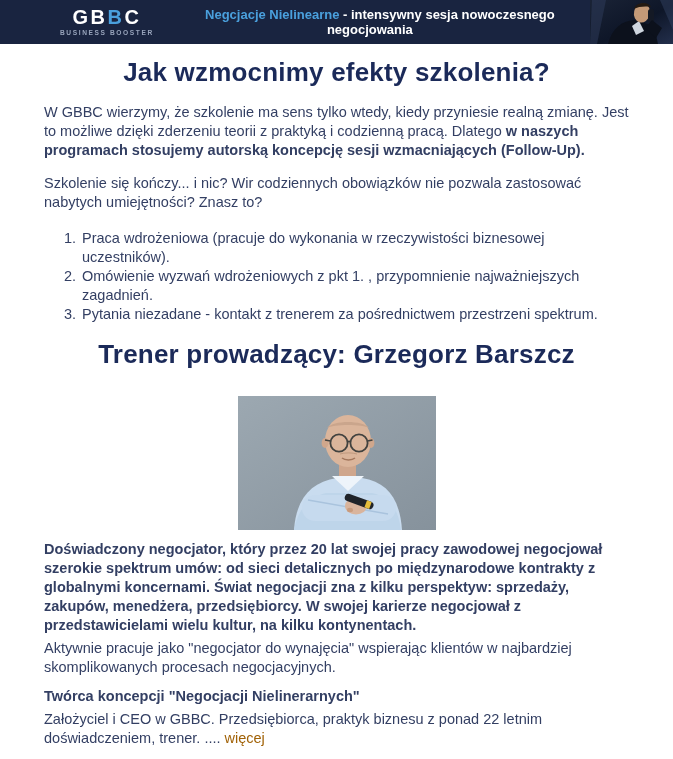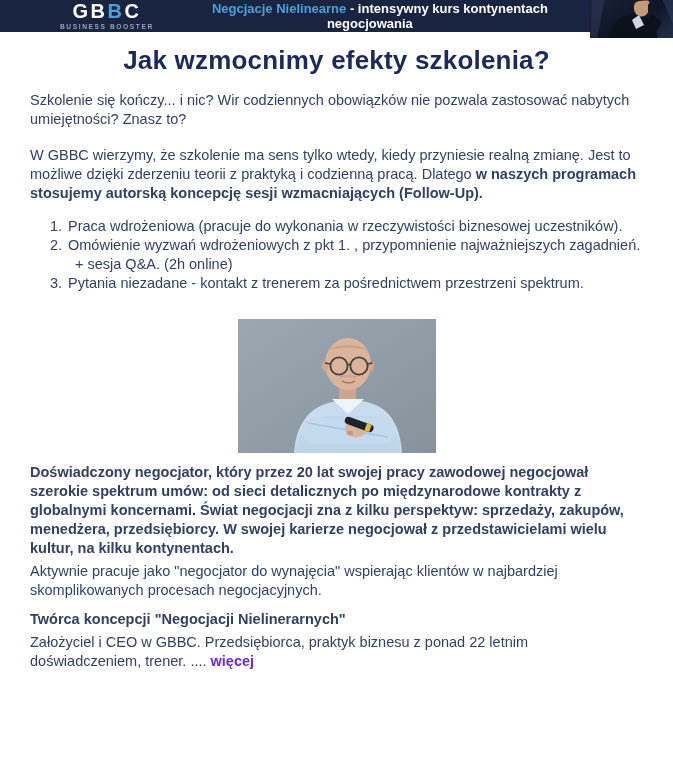--- a/index.html
+++ b/index.html
@@ -6,21 +6,21 @@
   html, body { width: 673px; }
   body {
     height: 759px;
     overflow: hidden;
     background: #ffffff;
     font-family: "Liberation Sans", sans-serif;
     color: #333F63;
   }
   
   .topbar {
-    height: 32px;
+    height: 44px;
     background: #192440;
     display: flex;
     align-items: center;
   }
   .logo { margin-left: 60px; text-align: center; line-height: 1; }
   .logo-row {
     color: #ffffff; font-weight: 800; font-size: 20px;
     letter-spacing: 2.5px;
   }
   .logo-row .b { color: #4AA0DD; }
@@ -31,21 +31,21 @@
   .bar-title {
     flex: 1; text-align: center;
     font-size: 13px; font-weight: 600; color: #ffffff;
     padding-right: 4px;
   }
   .bar-title .hl { color: #4AA0DD; padding-left: 20px; }
   .bar-photo { width: 83px; height: 44px; flex: 0 0 83px; }
   .bar-photo svg { display: block; }
 
   
-  main { padding: 0 30px; }
+  main { padding: 0 44px; }
   h1, h2 {
     color: #1B2A59; font-size: 26px; line-height: 32px;
     text-align: center; font-weight: 700; letter-spacing: 0.2px;
   }
   h1 { margin: 12px 0 15px 0; }
   h2 { margin: 14px 0 0 0; }
   .body-p { font-size: 14.5px; line-height: 19px; color: #333F63; }
   .mb17 { margin-bottom: 17px; }
   .mb14 { margin-bottom: 14px; }
   .mb10 { margin-bottom: 10px; }
@@ -57,32 +57,32 @@
   .num { flex: 0 0 18px; text-align: left; }
   .li-text { flex: 1; }
   .li-sub { padding-left: 7px; }
 
   .portrait {
     width: 198px; height: 134px;
     margin: 26px auto 10px auto;
   }
   .portrait svg { display: block; }
 
-  .more { font-weight: 700; color: #6d28d9; text-decoration: none; cursor: pointer; }
+  .more { font-weight: 400; color: #a16207; text-decoration: none; cursor: pointer; }
 </style>
 </head>
 <body>
 
 <header class="topbar">
   <div class="logo">
     <div class="logo-row"><span>GB</span><span class="b">B</span><span>C</span></div>
     <div class="logo-sub">BUSINESS BOOSTER</div>
   </div>
   <div class="bar-title">
-    <span class="hl">Negcjacje Nielinearne</span><span> - intensywny kurs kontynentach negocjowania</span>
+    <span class="hl">Negcjacje Nielinearne</span><span> - intensywny sesja nowoczesnego negocjowania</span>
   </div>
   <div class="bar-photo">
     <svg width="83" height="44" viewBox="0 0 83 44" xmlns="http://www.w3.org/2000/svg">
       <defs>
         <linearGradient id="hg" x1="0" y1="0" x2="1" y2="1">
           <stop offset="0" stop-color="#1a2336"></stop>
           <stop offset="0.55" stop-color="#0e1628"></stop>
           <stop offset="1" stop-color="#232f4c"></stop>
         </linearGradient>
       </defs>
@@ -95,40 +95,41 @@
       <path d="M44 9 C46 2 58 1 61 7 C58 6 48 6 44 9 Z" fill="#241a12"></path>
       <rect x="58" y="9" width="6" height="13" rx="2.5" fill="#141925"></rect>
       <path d="M62 20 L72 28 L66 38 L55 28 Z" fill="#0c111c"></path>
     </svg>
   </div>
 </header>
 
 <main>
   <h1>Jak wzmocnimy efekty szkolenia?</h1>
 
+  <p class="body-p mb14"><span>W GBBC wierzymy, że szkolenie ma sens tylko wtedy, kiedy przyniesie realną zmianę. Jest to możliwe dzięki zderzeniu teorii z praktyką i codzienną pracą. Dlatego </span><strong>w naszych programach stosujemy autorską koncepcję sesji wzmacniających (Follow-Up).</strong></p>
+
   <p class="body-p mb17">Szkolenie się kończy... i nic? Wir codziennych obowiązków nie pozwala zastosować nabytych umiejętności? Znasz to?</p>
-
-  <p class="body-p mb14"><span>W GBBC wierzymy, że szkolenie ma sens tylko wtedy, kiedy przyniesie realną zmianę. Jest to możliwe dzięki zderzeniu teorii z praktyką i codzienną pracą. Dlatego </span><strong>w naszych programach stosujemy autorską koncepcję sesji wzmacniających (Follow-Up).</strong></p>
 
 
   <ol class="steps">
     <li class="step">
       <span class="num">1.</span>
       <span class="li-text">Praca wdrożeniowa (pracuje do wykonania w rzeczywistości biznesowej uczestników).</span>
     </li>
     <li class="step">
       <span class="num">2.</span>
-      <span class="li-text"><span>Omówienie wyzwań wdrożeniowych z pkt 1. , przypomnienie najważniejszych zagadnień.</span><br><span class="li-sub">+ sesja Q&amp;A. (2h online)</span></span>
+      <span class="li-text"><span>Omówienie wyzwań wdrożeniowych z pkt 1. , przypomnienie najważniejszych zagadnień.</span><br></span>
     </li>
     <li class="step">
       <span class="num">3.</span>
       <span class="li-text">Pytania niezadane - kontakt z trenerem za pośrednictwem przestrzeni spektrum.</span>
     </li>
   </ol>
 
+  <h2>Trener prowadzący: Grzegorz Barszcz</h2>
 
   <div class="portrait">
     <svg width="198" height="134" viewBox="0 0 198 134" xmlns="http://www.w3.org/2000/svg">
       <defs>
         <linearGradient id="pg" x1="0" y1="0" x2="1" y2="1">
           <stop offset="0" stop-color="#9ca8b1"></stop>
           <stop offset="1" stop-color="#86929c"></stop>
         </linearGradient>
       </defs>
       <rect width="198" height="134" fill="url(#pg)"></rect>

